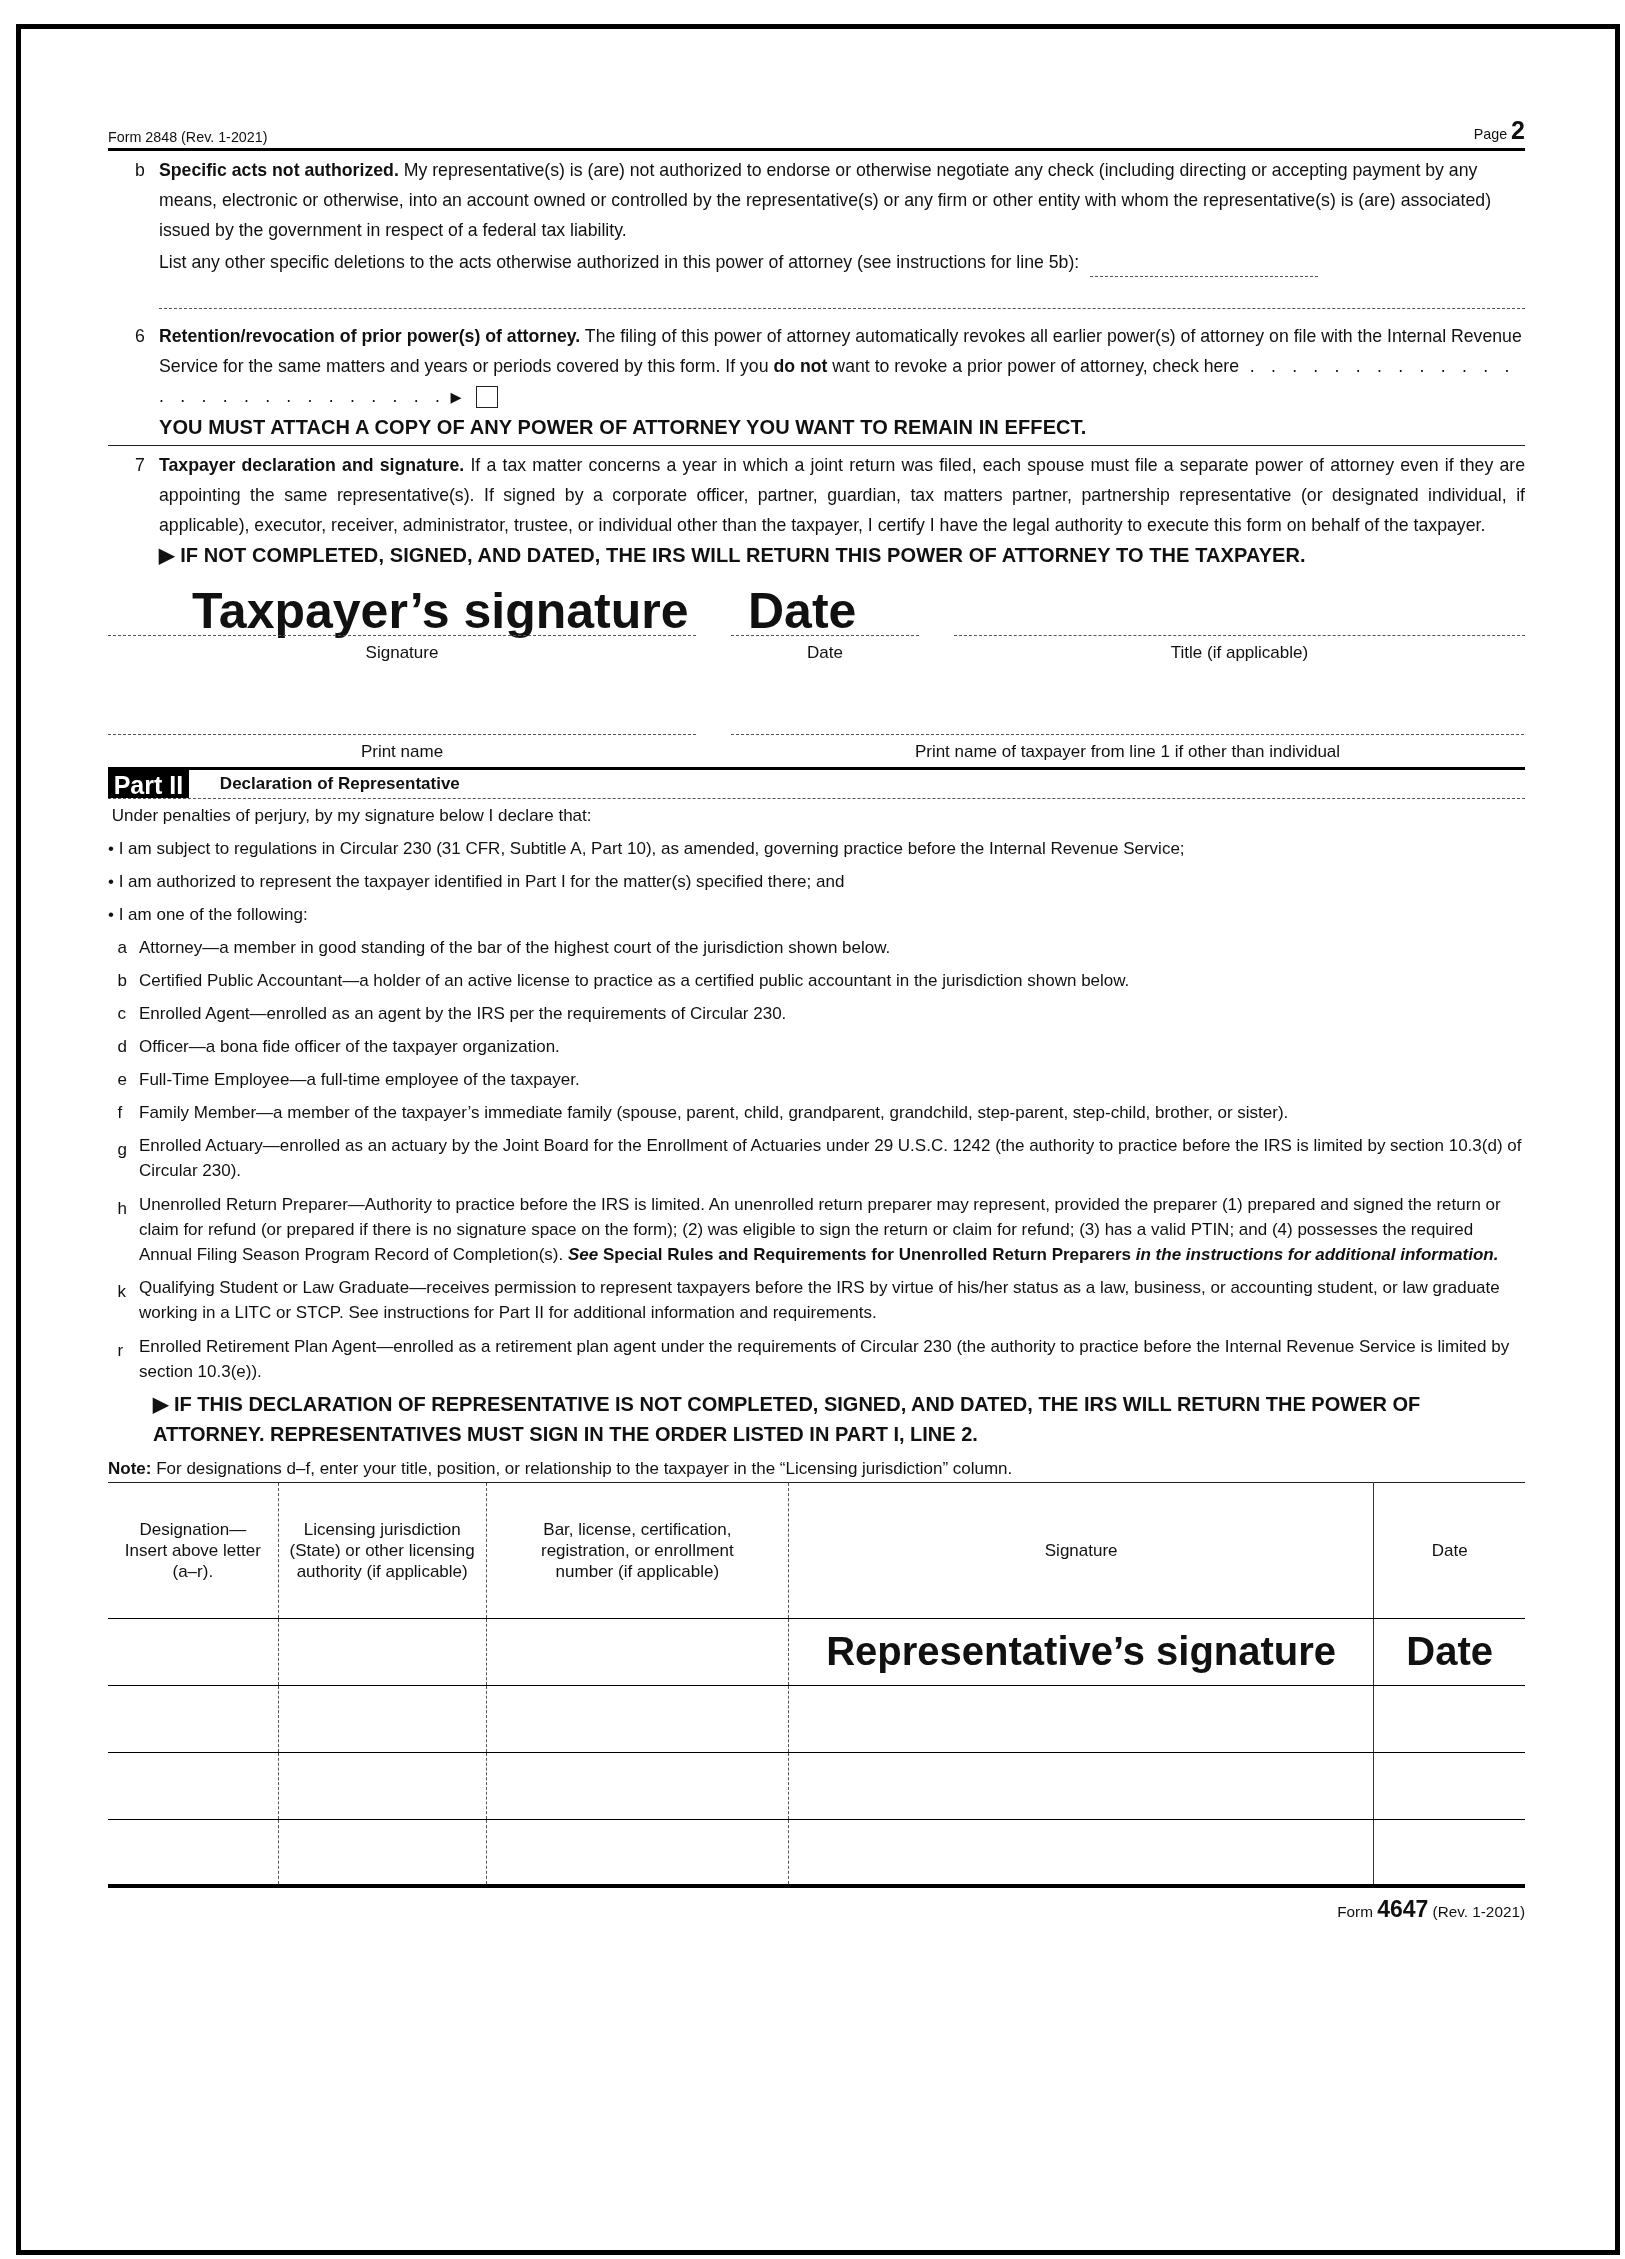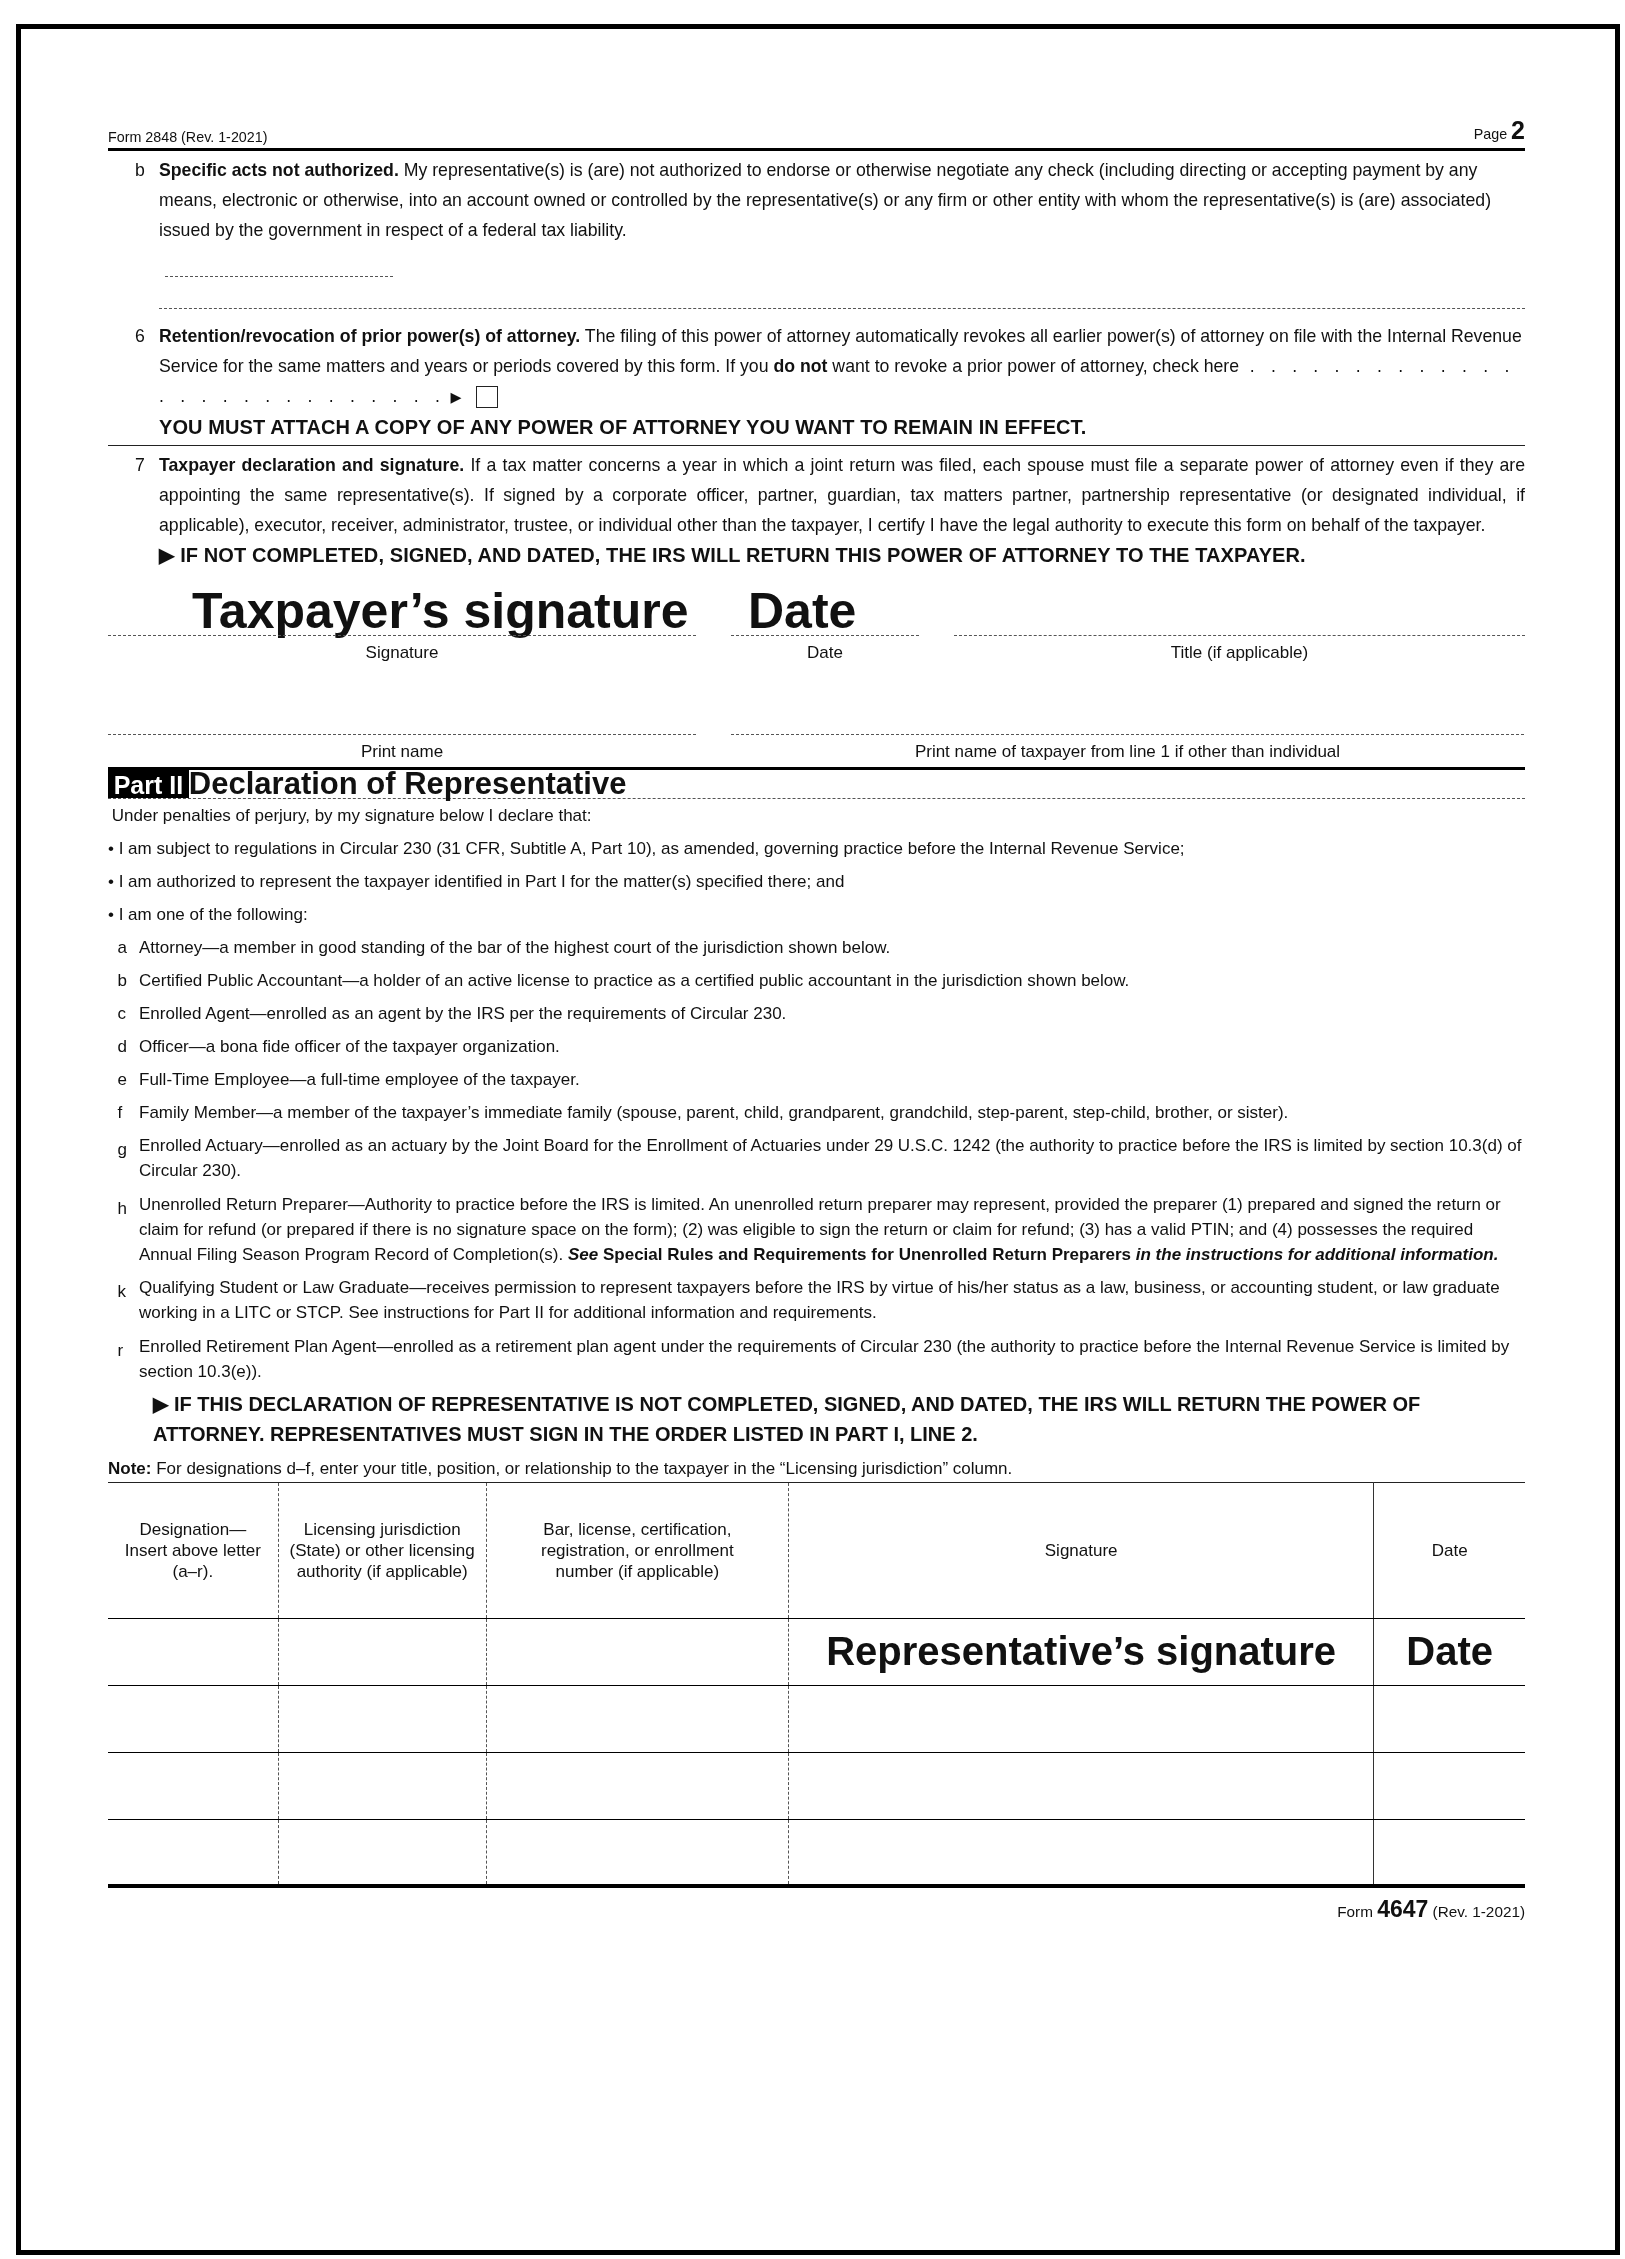--- a/index.html
+++ b/index.html
@@ -23,21 +23,21 @@
   .sep-thin { border-top: 1px solid #222; }
   .caps { font-weight: bold; font-size: 20px; letter-spacing: 0.1px; }
   .checkbox { display: inline-block; width: 22px; height: 22px; border: 1.4px solid #222; vertical-align: middle; margin-left: 9.6px; }
   .arrow { font-size: 14.3px; }
   .sig-block { position: relative; height: 191px; }
   .big { font-weight: bold; font-size: 50px; position: absolute; }
   .sig-line { position: absolute; border-top: 1px dashed #555; }
   .sig-label { position: absolute; font-size: 17px; text-align: center; }
   .part-hdr { display: flex; align-items: center; height: 32.5px; border-top: 3.8px solid #000; border-bottom: 1px dashed #555; }
   .part-badge { background: #000; color: #fff; font-weight: bold; font-size: 25px; padding: 1px 5.7px; height: 28px; }
-  .part-title { font-weight: bold; font-size: 31px; }
+  .part-title { font-weight: bold; font-size: 17px; margin-left: 31px; }
   .decl { font-size: 17px; line-height: 33px; }
   .decl .item { display: flex; }
   .decl .ltr { width: 31px; flex: 0 0 31px; padding-left: 9.6px; }
   .decl .lines { line-height: 25px; padding-top: 3.8px; padding-bottom: 4.8px; }
   .warn2 { font-weight: bold; font-size: 20px; line-height: 30px; padding-left: 45px; }
   .note { font-size: 17px; margin-top: 10px; }
   table.rep { width: 100%; border-collapse: collapse; margin-top: 2.9px; }
   table.rep th { font-weight: normal; font-size: 17px; line-height: 21px; height: 136px; border-top: 1px solid #222; border-bottom: 1.9px solid #000; }
   table.rep td { height: 67px; border-bottom: 1.9px solid #000; }
   table.rep tr.last td { border-bottom: 4.8px solid #000; }
@@ -58,20 +58,21 @@
   <div class="hdr">
     <span>Form 2848 (Rev. 1-2021)</span>
     <span class="page-num"><span>Page</span> <b>2</b></span>
   </div>
 
   <div class="row para" style="margin-top:3.8px">
     <div class="num">b</div>
     <div class="txt">
       <span class="bold">Specific acts not authorized.</span><span> My representative(s) is (are) not authorized to endorse or otherwise negotiate any check (including directing or accepting payment by any means, electronic or otherwise, into an account owned or controlled by the representative(s) or any firm or other entity with whom the representative(s) is (are) associated) issued by the government in respect of a federal tax liability.</span>
       <div style="margin-top:1.9px">
+        <span>List any other specific deletions to the acts otherwise authorized in this power of attorney (see instructions for line 5b):</span>
         <span class="fill-line" style="width:228px;height:21px;margin-left:5.7px"></span>
       </div>
       <div class="fill-line" style="width:100%;height:32.5px;display:block"></div>
     </div>
   </div>
 
   <div class="row para" style="margin-top:11.5px">
     <div class="num">6</div>
     <div class="txt">
       <span class="bold">Retention/revocation of prior power(s) of attorney.</span><span> The filing of this power of attorney automatically revokes all earlier power(s) of attorney on file with the Internal Revenue Service for the same matters and years or periods covered by this form. If you </span><span class="bold">do not</span><span> want to revoke a prior power of attorney, check here</span>

